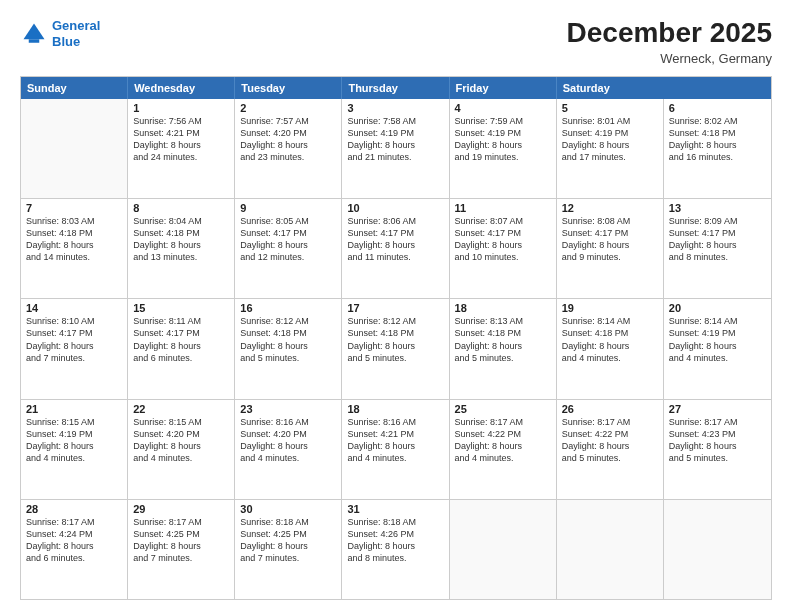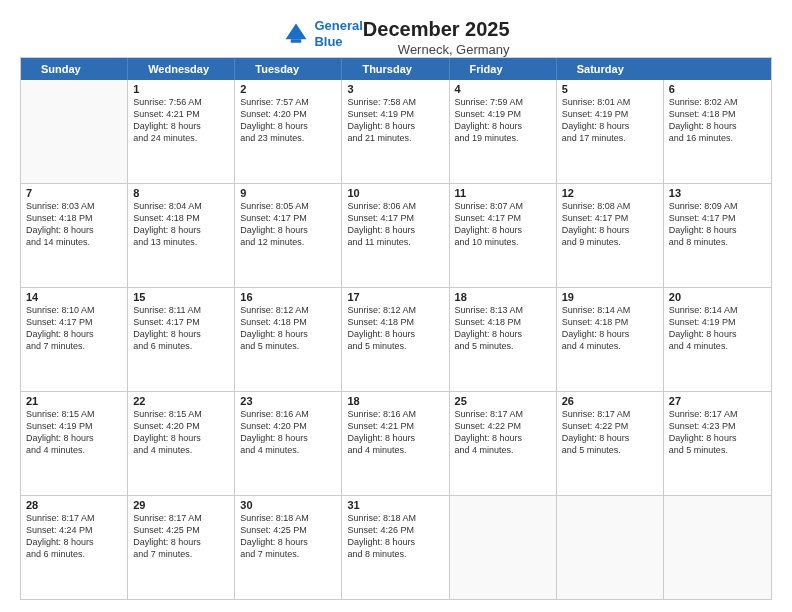--- a/index.html
+++ b/index.html
@@ -12,23 +12,23 @@
     }
     .page {
       width: 792px;
       height: 612px;
       padding: 18px 20px 12px 20px;
       display: flex;
       flex-direction: column;
     }
     .header {
       display: flex;
-      justify-content: center;
+      justify-content: space-between;
       align-items: flex-start;
-      margin-bottom: 0;
+      margin-bottom: 10px;
     }
     .logo {
       display: flex;
       align-items: center;
       gap: 4px;
     }
     .logo-text {
       font-size: 13px;
       font-weight: bold;
       line-height: 1.2;
@@ -36,21 +36,21 @@
     }
     .logo-blue { color: #1a6fc4; }
     .logo-icon {
       width: 28px;
       height: 28px;
     }
     .title-block {
       text-align: right;
     }
     .month-title {
-      font-size: 20px;
+      font-size: 28px;
       font-weight: bold;
       color: #222;
       line-height: 1.1;
     }
     .location {
       font-size: 13px;
       color: #444;
       margin-top: 2px;
     }
     .calendar {
@@ -61,21 +61,21 @@
     }
     .cal-header {
       display: grid;
       grid-template-columns: repeat(7, 1fr);
       background: #2e6db4;
     }
     .cal-header-cell {
       color: #fff;
       font-size: 11px;
       font-weight: bold;
-      padding: 5px 20px;
+      padding: 5px 6px;
       text-align: left;
       border-right: 1px solid #4a85c4;
     }
     .cal-header-cell:last-child { border-right: none; }
     .cal-body {
       flex: 1;
       display: flex;
       flex-direction: column;
     }
     .cal-row {

